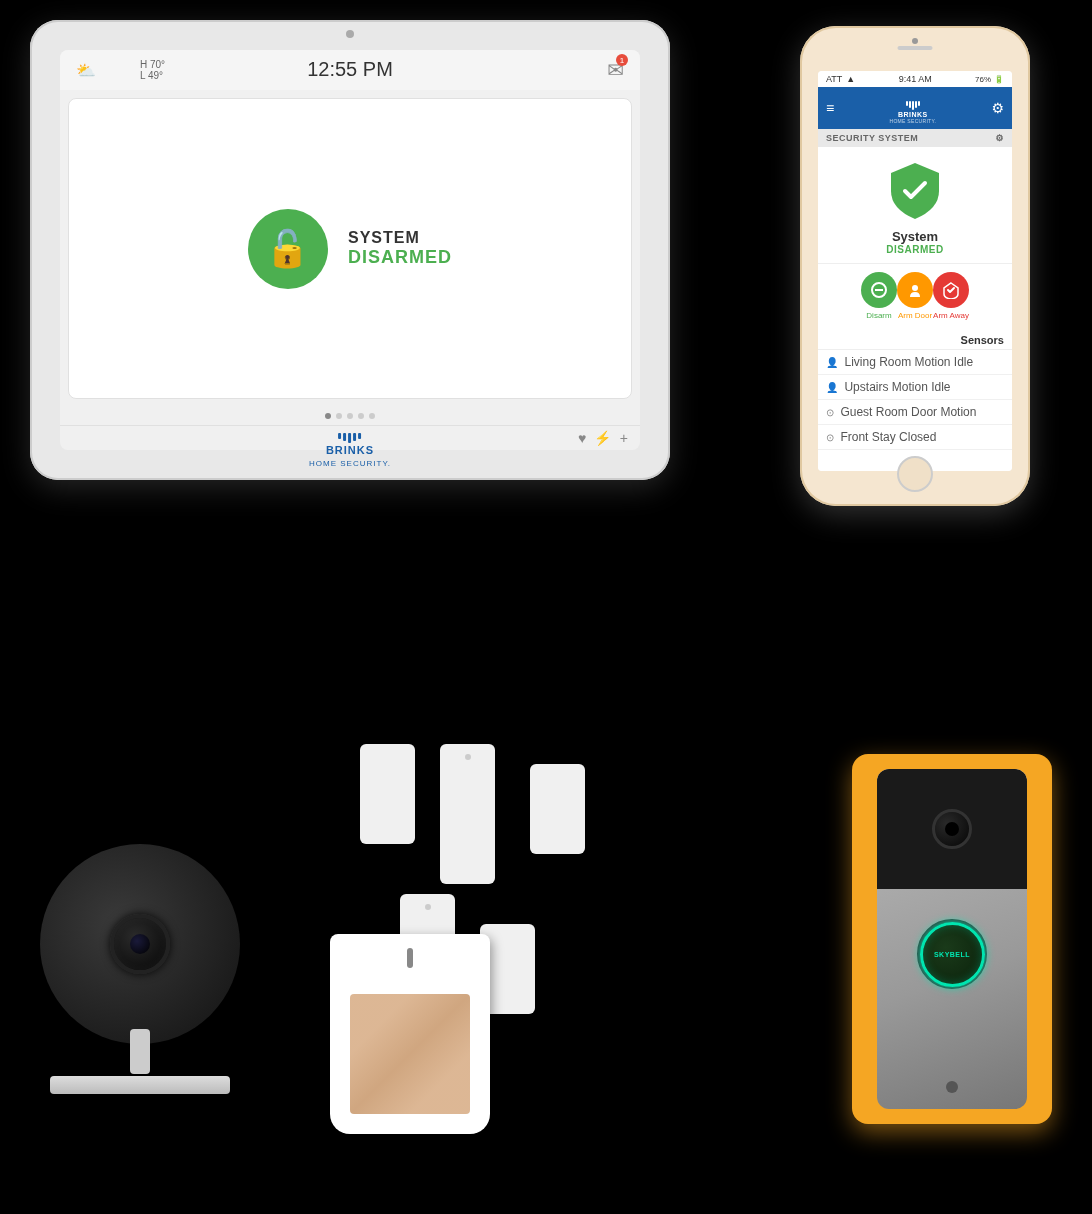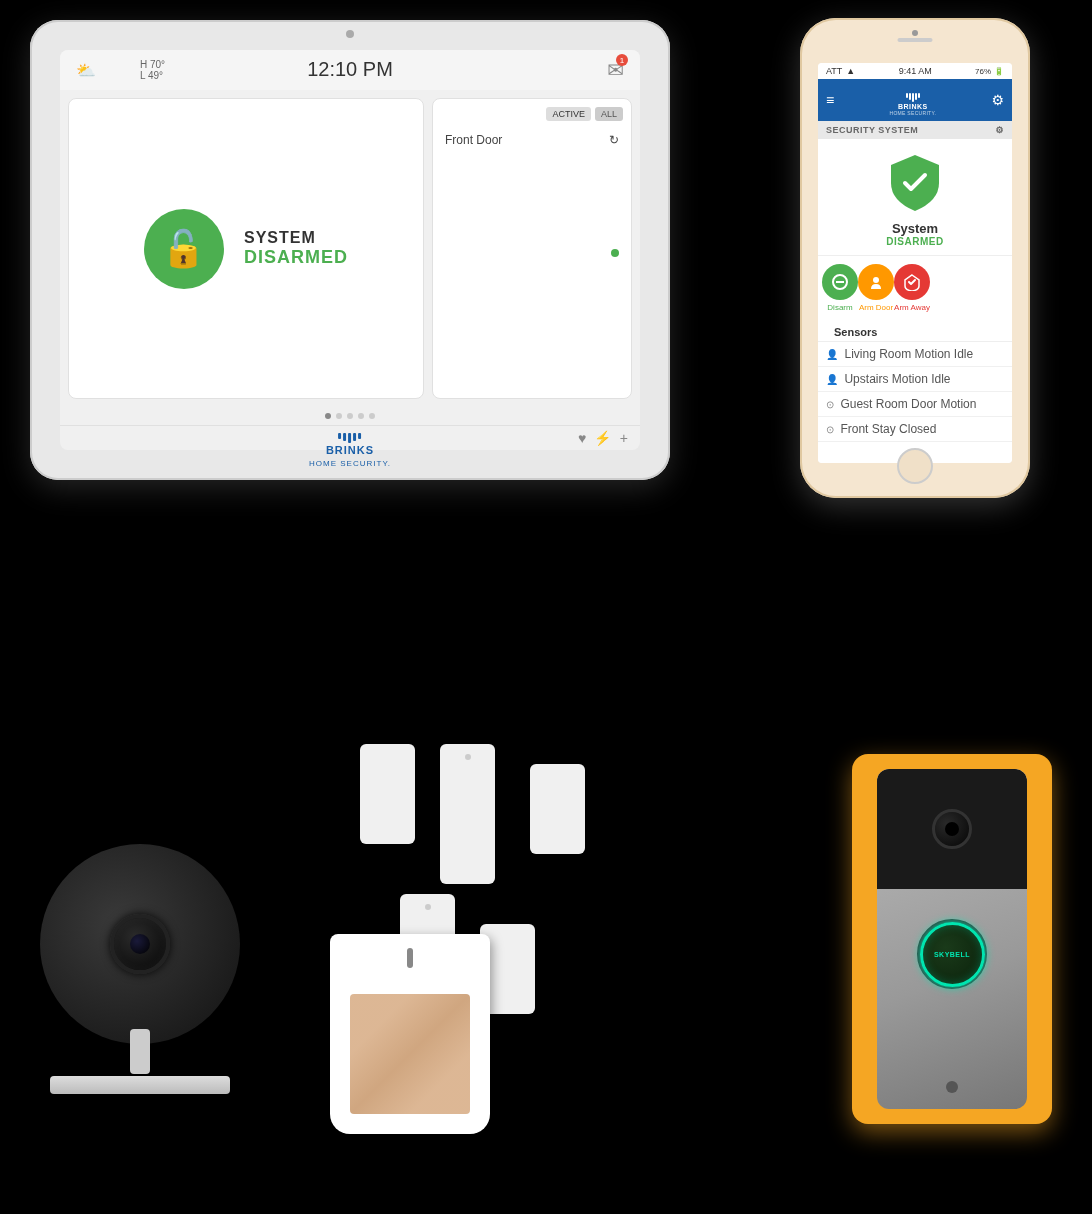--- a/index.html
+++ b/index.html
@@ -234,21 +234,21 @@
     }
     .brinks-bar {
       width: 3px;
       background: #1a5fa8;
       border-radius: 1px;
     }
 
     
     .phone-wrapper {
       position: absolute;
-      top: 18px;
+      top: 26px;
       right: 30px;
       width: 262px;
       height: 480px;
     }
     .phone-outer {
       width: 230px;
       height: 480px;
       background: #f5e6d0;
       border-radius: 36px;
       box-shadow: 0 8px 30px rgba(255,255,255,0.2), inset 0 0 0 2px #e0c8a0;
@@ -397,21 +397,21 @@
       color: #333;
     }
     .phone-disarmed-label {
       font-size: 10px;
       font-weight: 700;
       color: #4caf50;
       letter-spacing: 0.5px;
     }
     .phone-action-row {
       display: flex;
-      justify-content: flex-start;
+      justify-content: center;
       width: 100%;
       padding: 8px 4px;
       background: white;
       border-top: 1px solid #eee;
     }
     .phone-action-btn {
       display: flex;
       flex-direction: column;
       align-items: center;
       gap: 3px;
@@ -433,25 +433,26 @@
       color: #666;
     }
     .action-label.green { color: #4caf50; }
     .action-label.orange { color: #ff9800; }
     .action-label.red { color: #e53935; }
     .sensors-section {
       background: white;
       flex: 1;
     }
     .sensors-header {
-      padding: 6px 16px 3px;
+      padding: 6px 8px 3px;
       font-size: 11px;
       font-weight: 600;
       color: #333;
       border-bottom: 1px solid #eee;
+      text-align: right;
     }
     .sensor-row {
       display: flex;
       align-items: center;
       padding: 5px 8px;
       border-bottom: 1px solid #f0f0f0;
       gap: 6px;
     }
     .sensor-icon {
       color: #888;
@@ -735,48 +736,37 @@
     <div class="tablet-screen">
 
       <div class="tablet-top-bar">
         <div class="tablet-weather">
           <span class="weather-icon">⛅</span>
           <div class="weather-temps">
             <span>H 70°</span>
             <span>L 49°</span>
           </div>
         </div>
-        <div class="tablet-time">12:10 PM</div>
+        <div class="tablet-time">12:55 PM</div>
         <div class="tablet-mail">
           ✉
           <div class="mail-badge">1</div>
         </div>
       </div>
 
       <div class="tablet-content">
 
         <div class="tablet-left-panel">
           <div class="system-lock-icon">🔓</div>
           <div class="system-status-text">
             <span class="system-label">SYSTEM</span>
             <span class="system-disarmed">DISARMED</span>
           </div>
         </div>
 
-        <div class="tablet-right-panel">
-          <div class="right-panel-header">
-            <span class="panel-badge active">ACTIVE</span>
-            <span class="panel-badge">ALL</span>
-          </div>
-          <div class="front-door-row">
-            <span>Front Door</span>
-            <span>↻</span>
-          </div>
-          <div class="green-dot"></div>
-        </div>
       </div>
 
       <div class="tablet-dots">
         <div class="dot active"></div>
         <div class="dot"></div>
         <div class="dot"></div>
         <div class="dot"></div>
         <div class="dot"></div>
       </div>
 

